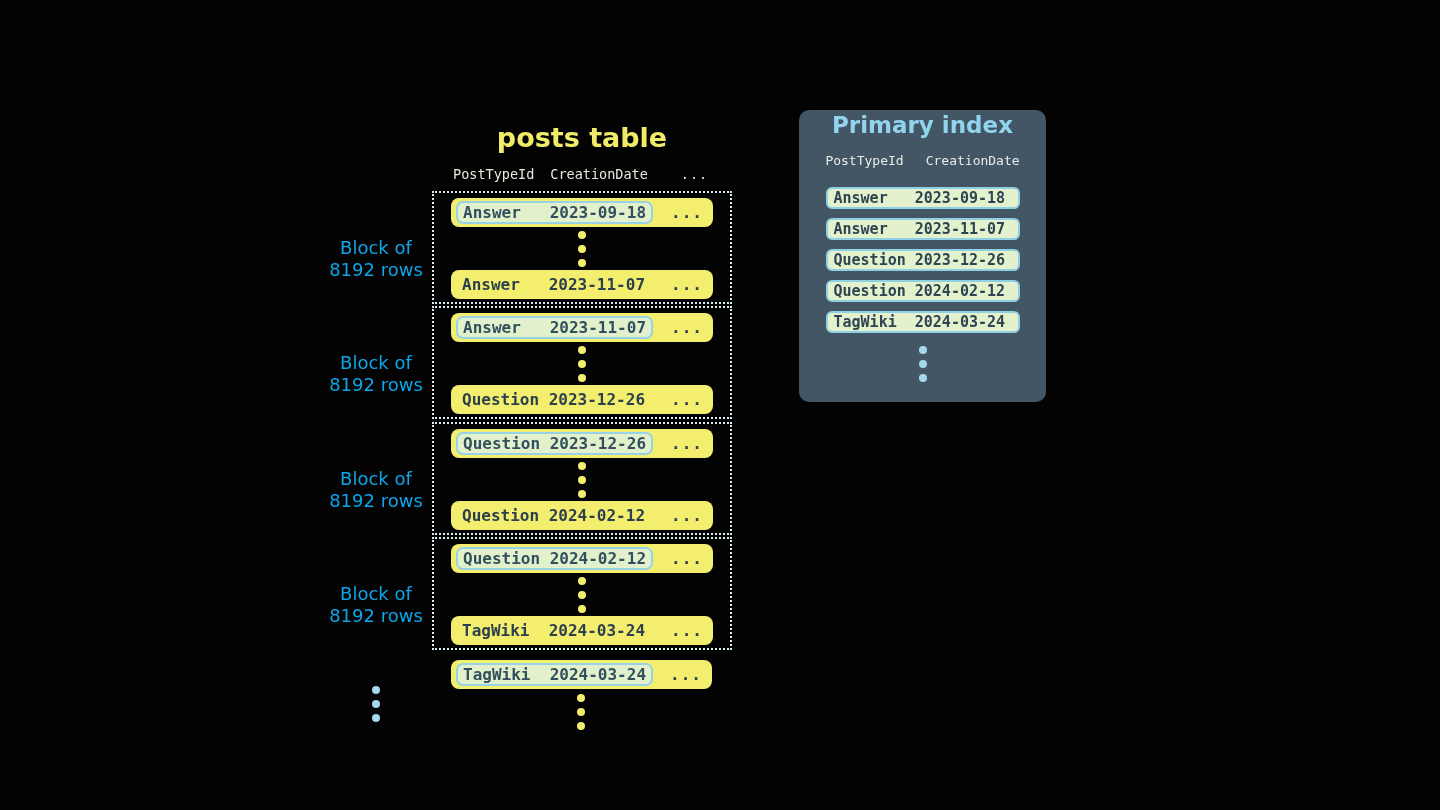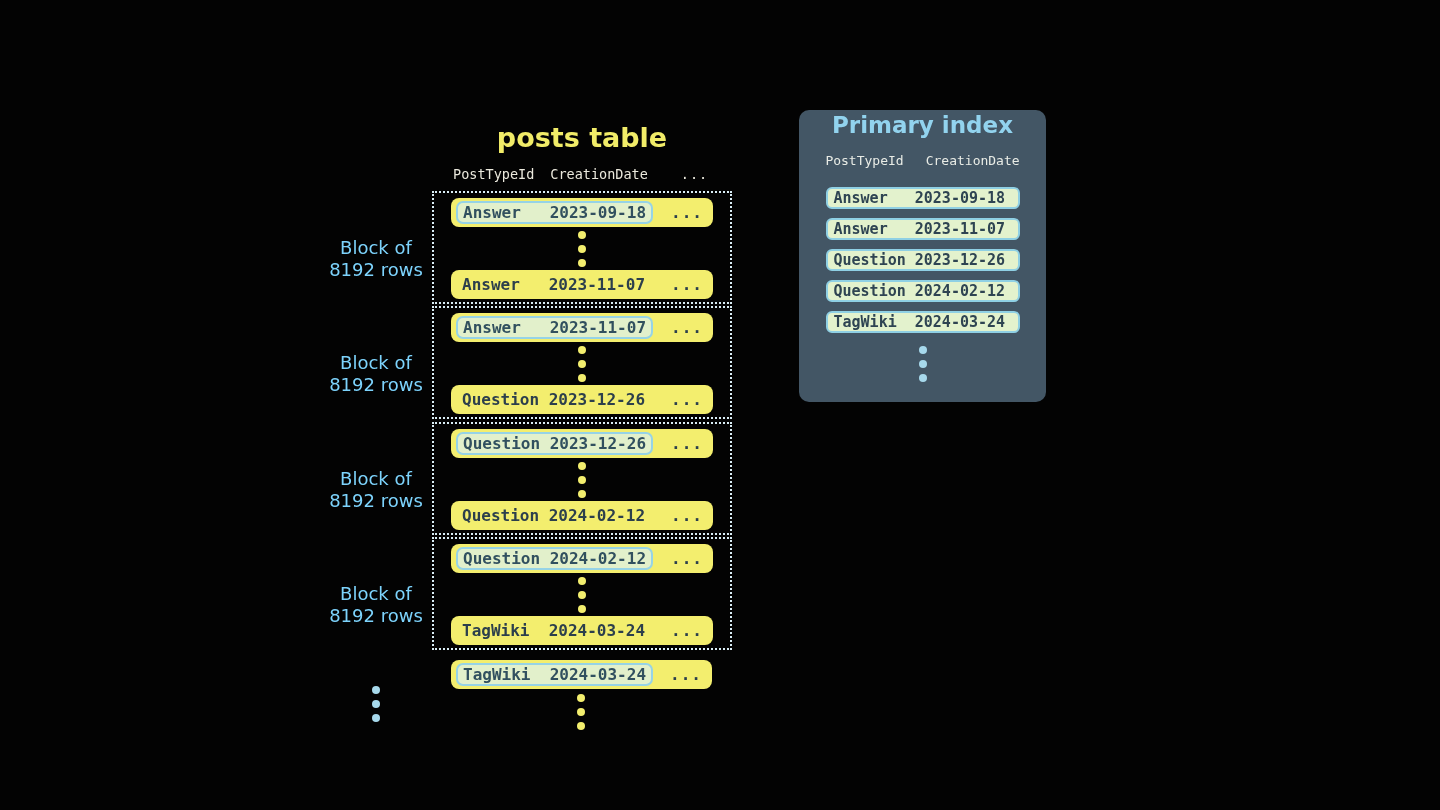--- a/index.html
+++ b/index.html
@@ -38,21 +38,21 @@
     left: 432px; width: 300px; height: 113px;
     border: 2px dotted #d9edf5;
     display: flex; flex-direction: column;
     justify-content: space-between; align-items: stretch;
     padding: 5px 17px 3px 17px;
   }
   .block-label {
     position: absolute;
     left: 291px; width: 170px;
     text-align: center;
-    color: #7dd3fc;
+    color: #0ea5e9;
     font-size: 18px; line-height: 21.5px;
   }
 
   .row {
     position: relative;
     display: flex; align-items: center;
     height: 29px; border-radius: 8px;
     background: #f3ee6e;
     color: #2c3f4c;
     font-family: "DejaVu Sans Mono", "Liberation Mono", monospace;

